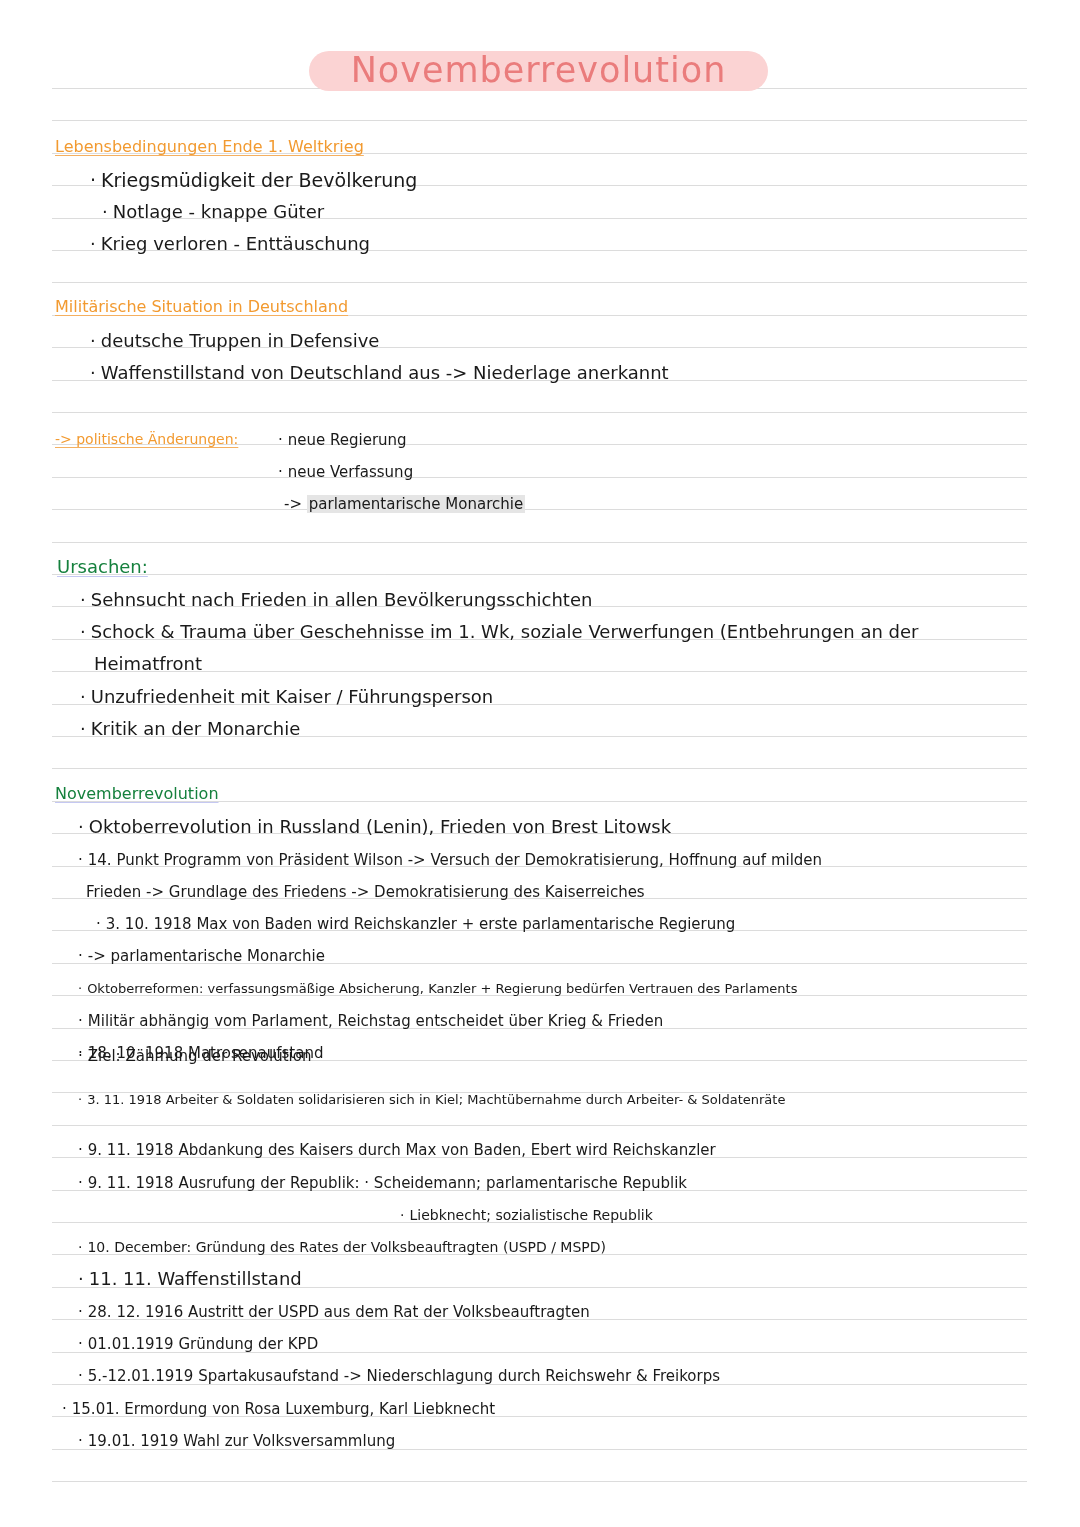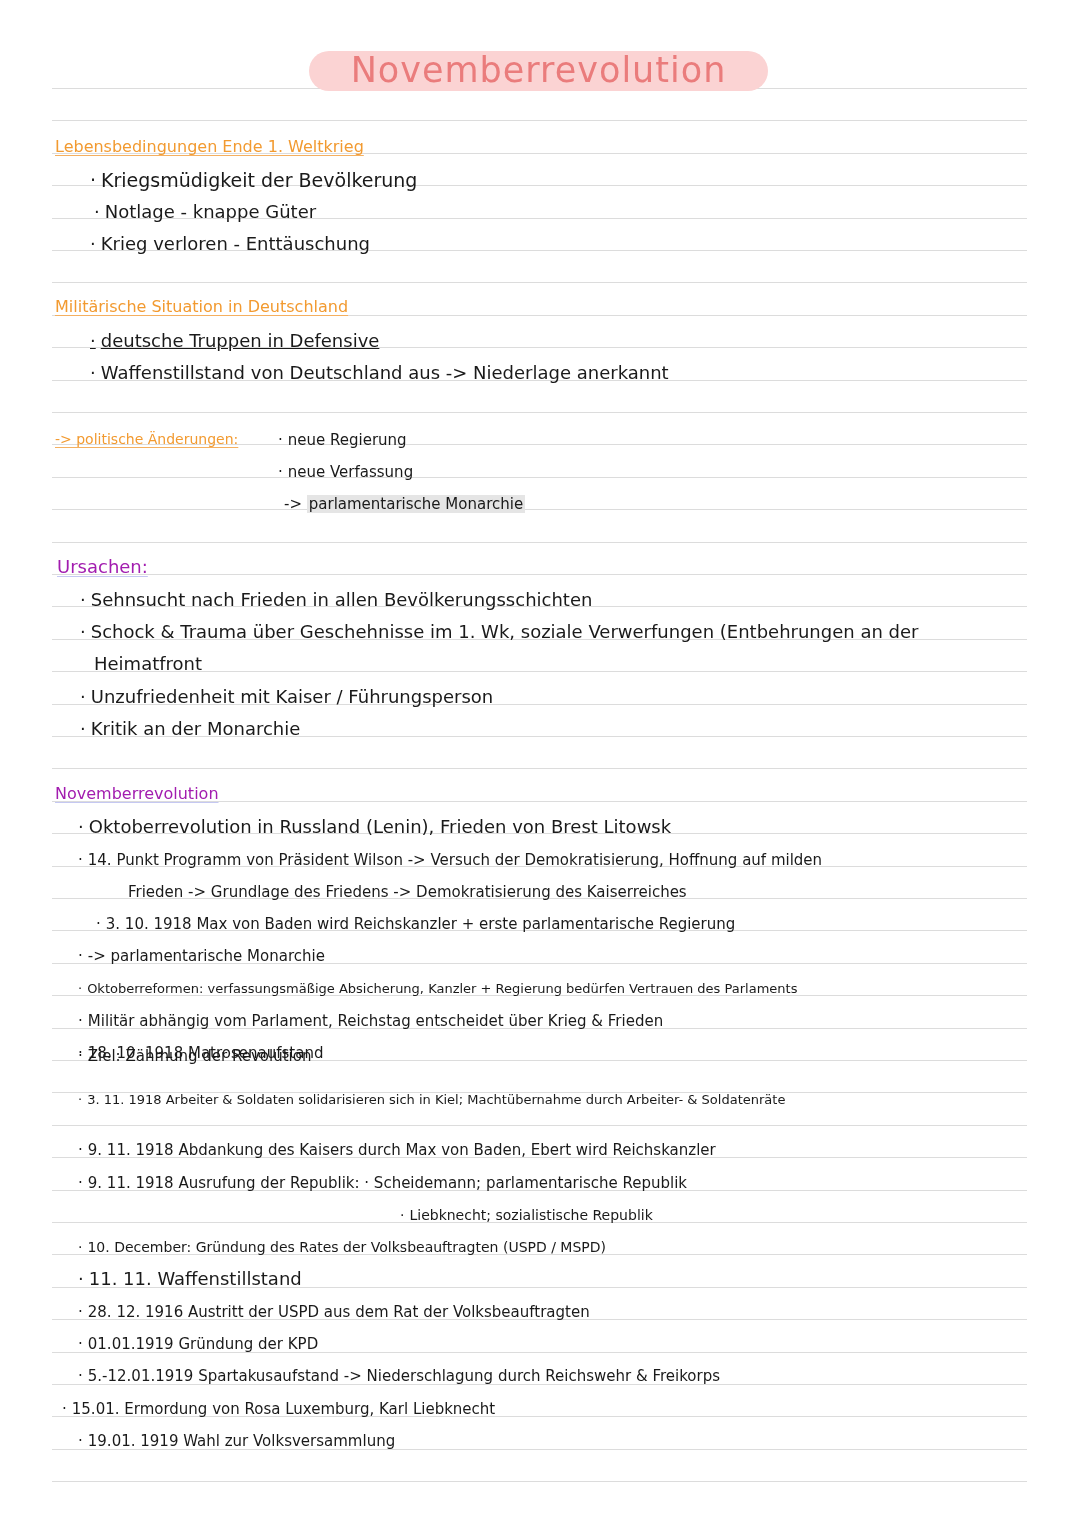--- a/index.html
+++ b/index.html
@@ -19,21 +19,21 @@
   }
   .line {
     position: absolute; white-space: nowrap; font-size: 18px; line-height: 24px;
     font-family: "DejaVu Sans", sans-serif; color: #1a1a1a;
   }
   .head {
     position: absolute; white-space: nowrap; font-size: 16px; line-height: 22px;
     text-decoration: underline; text-underline-offset: 3px;
   }
   .orange { color: #f29a30; text-decoration-color: #f5b060; }
-  .lav { color: #a21caf; text-decoration-color: #c5c8f2; }
+  .lav { color: #15803d; text-decoration-color: #c5c8f2; }
   .bul::before { content: "·"; margin-right: 5px; }
   .sm { font-size: 15px; }
   .xs { font-size: 14px; }
   .hl { background: #e5e5e5; padding: 0 2px; }
 </style>
 </head>
 <body>
 
 <div id="rules">
     <div class="ruled" style="top: 88px;"></div>
@@ -81,46 +81,46 @@
     <div class="ruled" style="top: 1449px;"></div>
     <div class="ruled" style="top: 1481px;"></div>
   </div>
 
 <div class="title-wrap">
   <span class="title">Novemberrevolution</span>
 </div>
 
 <div class="head orange" style="left:55px; top:136px;">Lebensbedingungen Ende 1. Weltkrieg</div>
 <div class="line bul" style="left:90px; top:168px; font-size:19px;">Kriegsmüdigkeit der Bevölkerung</div>
-<div class="line bul" style="left:94px; top:200px;">Notlage - knappe Güter</div>
+<div class="line bul" style="left:102px; top:200px;">Notlage - knappe Güter</div>
 <div class="line bul" style="left:90px; top:232px;">Krieg verloren - Enttäuschung</div>
 
 <div class="head orange" style="left:55px; top:296px;">Militärische Situation in Deutschland</div>
-<div class="line bul" style="left:90px; top:329px;text-decoration:underline;">deutsche Truppen in Defensive</div>
+<div class="line bul" style="left:90px; top:329px;">deutsche Truppen in Defensive</div>
 <div class="line bul" style="left:90px; top:361px;">Waffenstillstand von Deutschland aus -&gt; Niederlage anerkannt</div>
 
 <div class="head orange xs" style="left:55px; top:428px;">-&gt; politische Änderungen:</div>
 <div class="line bul sm" style="left:278px; top:428px;">neue Regierung</div>
 <div class="line bul sm" style="left:278px; top:460px;">neue Verfassung</div>
 <div class="line sm" style="left:284px; top:492px;">
   <span>-&gt;</span>
   <span class="hl">parlamentarische Monarchie</span>
 </div>
 
 <div class="head lav" style="left:57px; top:556px; font-size:18px;">Ursachen:</div>
 <div class="line bul" style="left:80px; top:588px;">Sehnsucht nach Frieden in allen Bevölkerungsschichten</div>
 <div class="line bul" style="left:80px; top:620px;">Schock &amp; Trauma über Geschehnisse im 1. Wk, soziale Verwerfungen (Entbehrungen an der</div>
 <div class="line" style="left:94px; top:652px;">Heimatfront</div>
 <div class="line bul" style="left:80px; top:685px;">Unzufriedenheit mit Kaiser / Führungsperson</div>
 <div class="line bul" style="left:80px; top:717px;">Kritik an der Monarchie</div>
 
 <div class="head lav" style="left:55px; top:783px;">Novemberrevolution</div>
 <div class="line bul" style="left:78px; top:815px;">Oktoberrevolution in Russland (Lenin), Frieden von Brest Litowsk</div>
 <div class="line bul sm" style="left:78px; top:848px;">14. Punkt Programm von Präsident Wilson -&gt; Versuch der Demokratisierung, Hoffnung auf milden</div>
-<div class="line sm" style="left:86px; top:880px;margin-left:42px;">Frieden -&gt; Grundlage des Friedens -&gt; Demokratisierung des Kaiserreiches</div>
+<div class="line sm" style="left:86px; top:880px;">Frieden -&gt; Grundlage des Friedens -&gt; Demokratisierung des Kaiserreiches</div>
 <div class="line bul sm" style="left:96px; top:912px;">3. 10. 1918 Max von Baden wird Reichskanzler + erste parlamentarische Regierung</div>
 <div class="line bul sm" style="left:78px; top:944px;">-&gt; parlamentarische Monarchie</div>
 <div class="line bul xs" style="left:78px; top:977px; font-size:13px;">Oktoberreformen: verfassungsmäßige Absicherung, Kanzler + Regierung bedürfen Vertrauen des Parlaments</div>
 <div class="line bul sm" style="left:78px; top:1009px;">Militär abhängig vom Parlament, Reichstag entscheidet über Krieg &amp; Frieden</div>
 <div class="line bul sm" style="left:78px; top:1041px;">18. 10. 1918 Matrosenaufstand</div>
 <div class="line bul xs" style="left:78px; top:1088px; font-size:13px;text-align:center;">3. 11. 1918 Arbeiter &amp; Soldaten solidarisieren sich in Kiel; Machtübernahme durch Arbeiter- &amp; Soldatenräte</div>
 <div class="line bul sm" style="left:78px; top:1044px;">Ziel: Zähmung der Revolution</div>
 <div class="line bul sm" style="left:78px; top:1138px;">9. 11. 1918 Abdankung des Kaisers durch Max von Baden, Ebert wird Reichskanzler</div>
 <div class="line bul sm" style="left:78px; top:1171px;">9. 11. 1918 Ausrufung der Republik: · Scheidemann; parlamentarische Republik</div>
 <div class="line bul xs" style="left:400px; top:1203px;">Liebknecht; sozialistische Republik</div>

